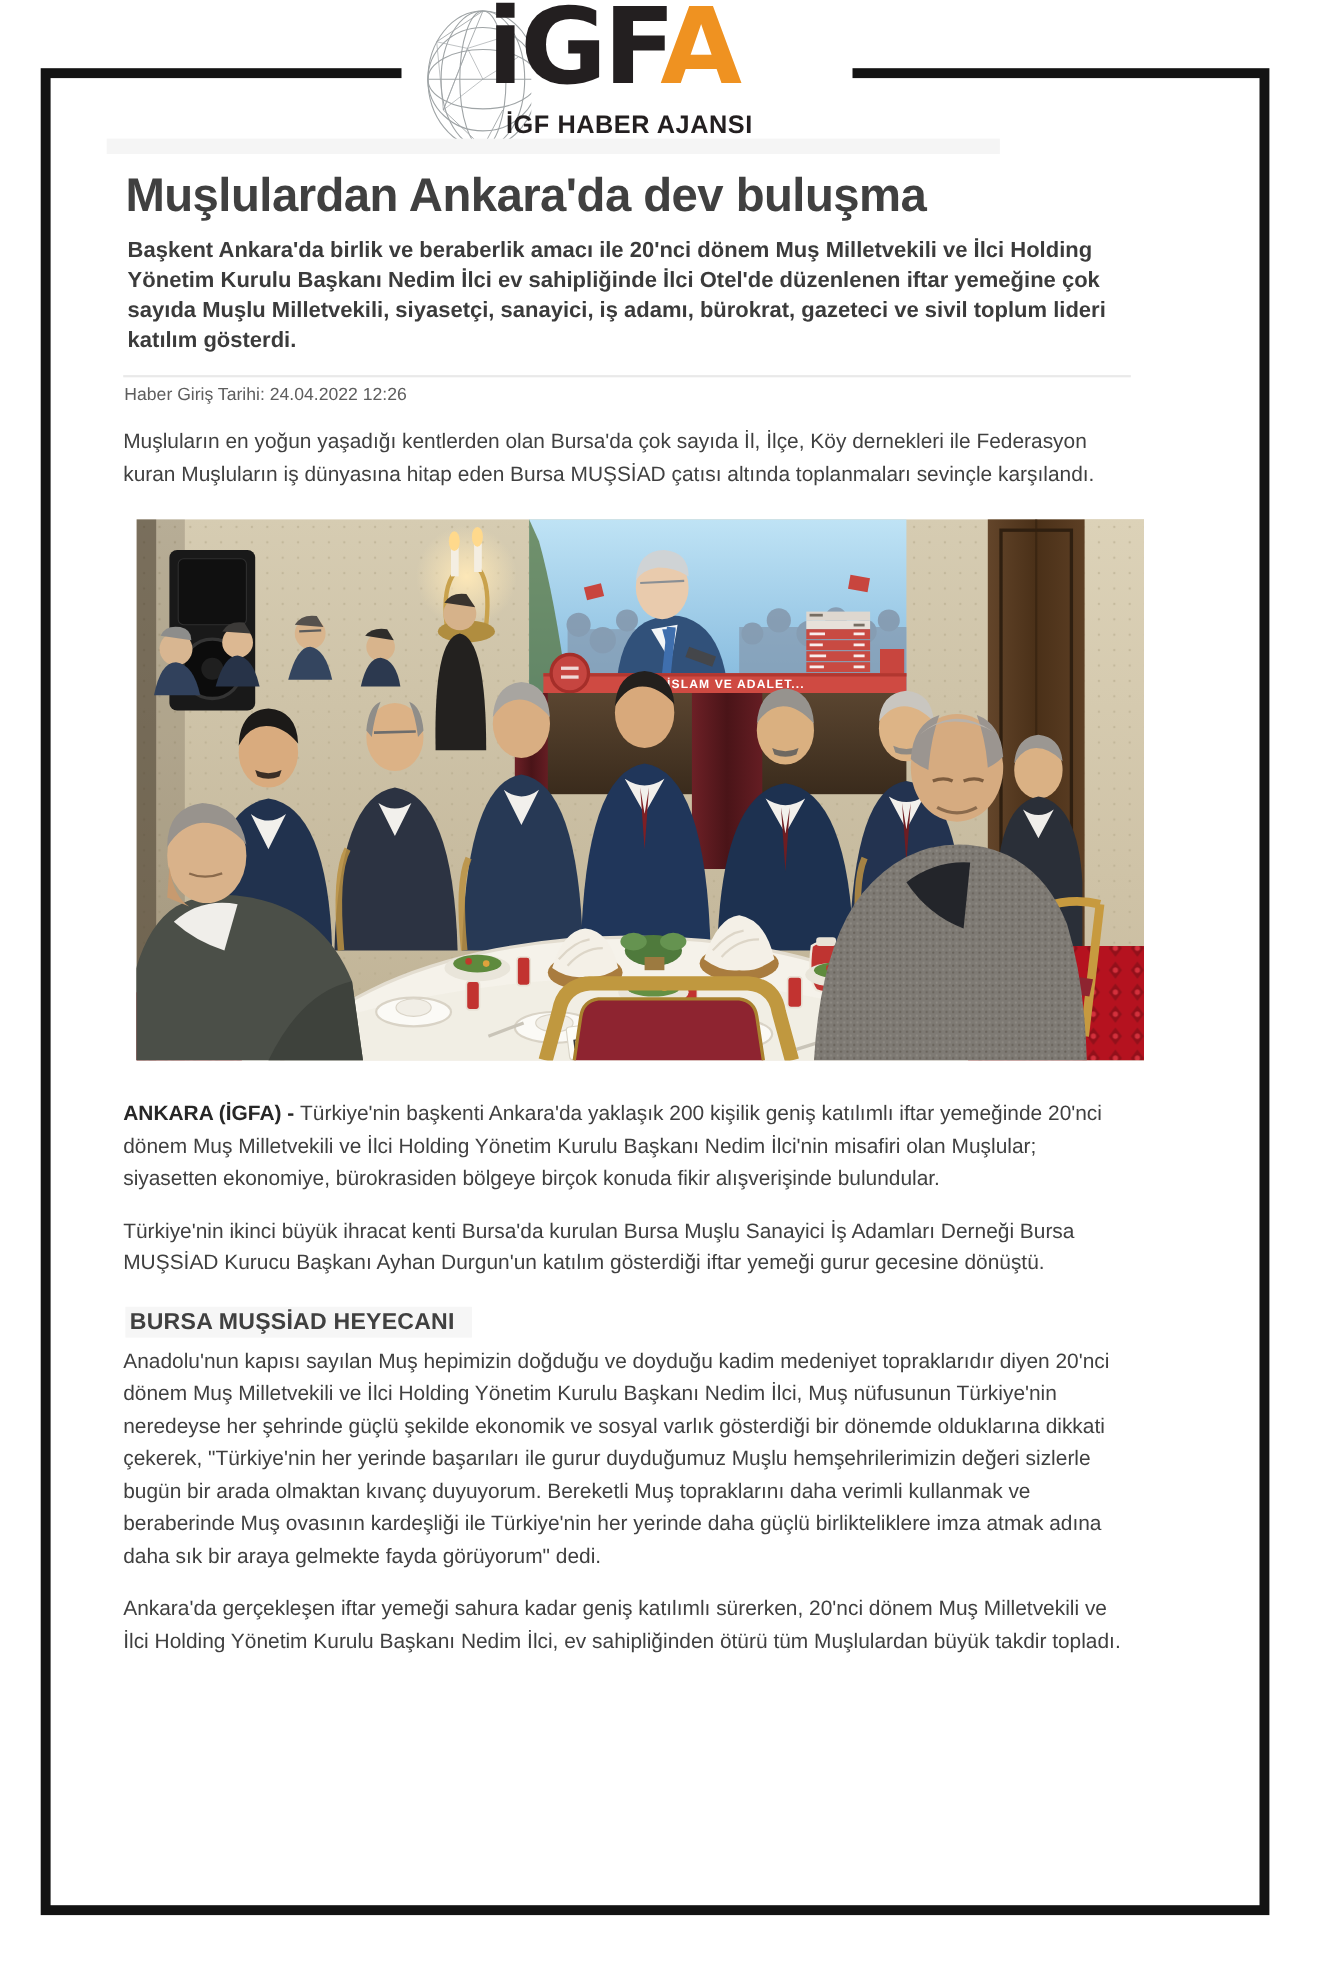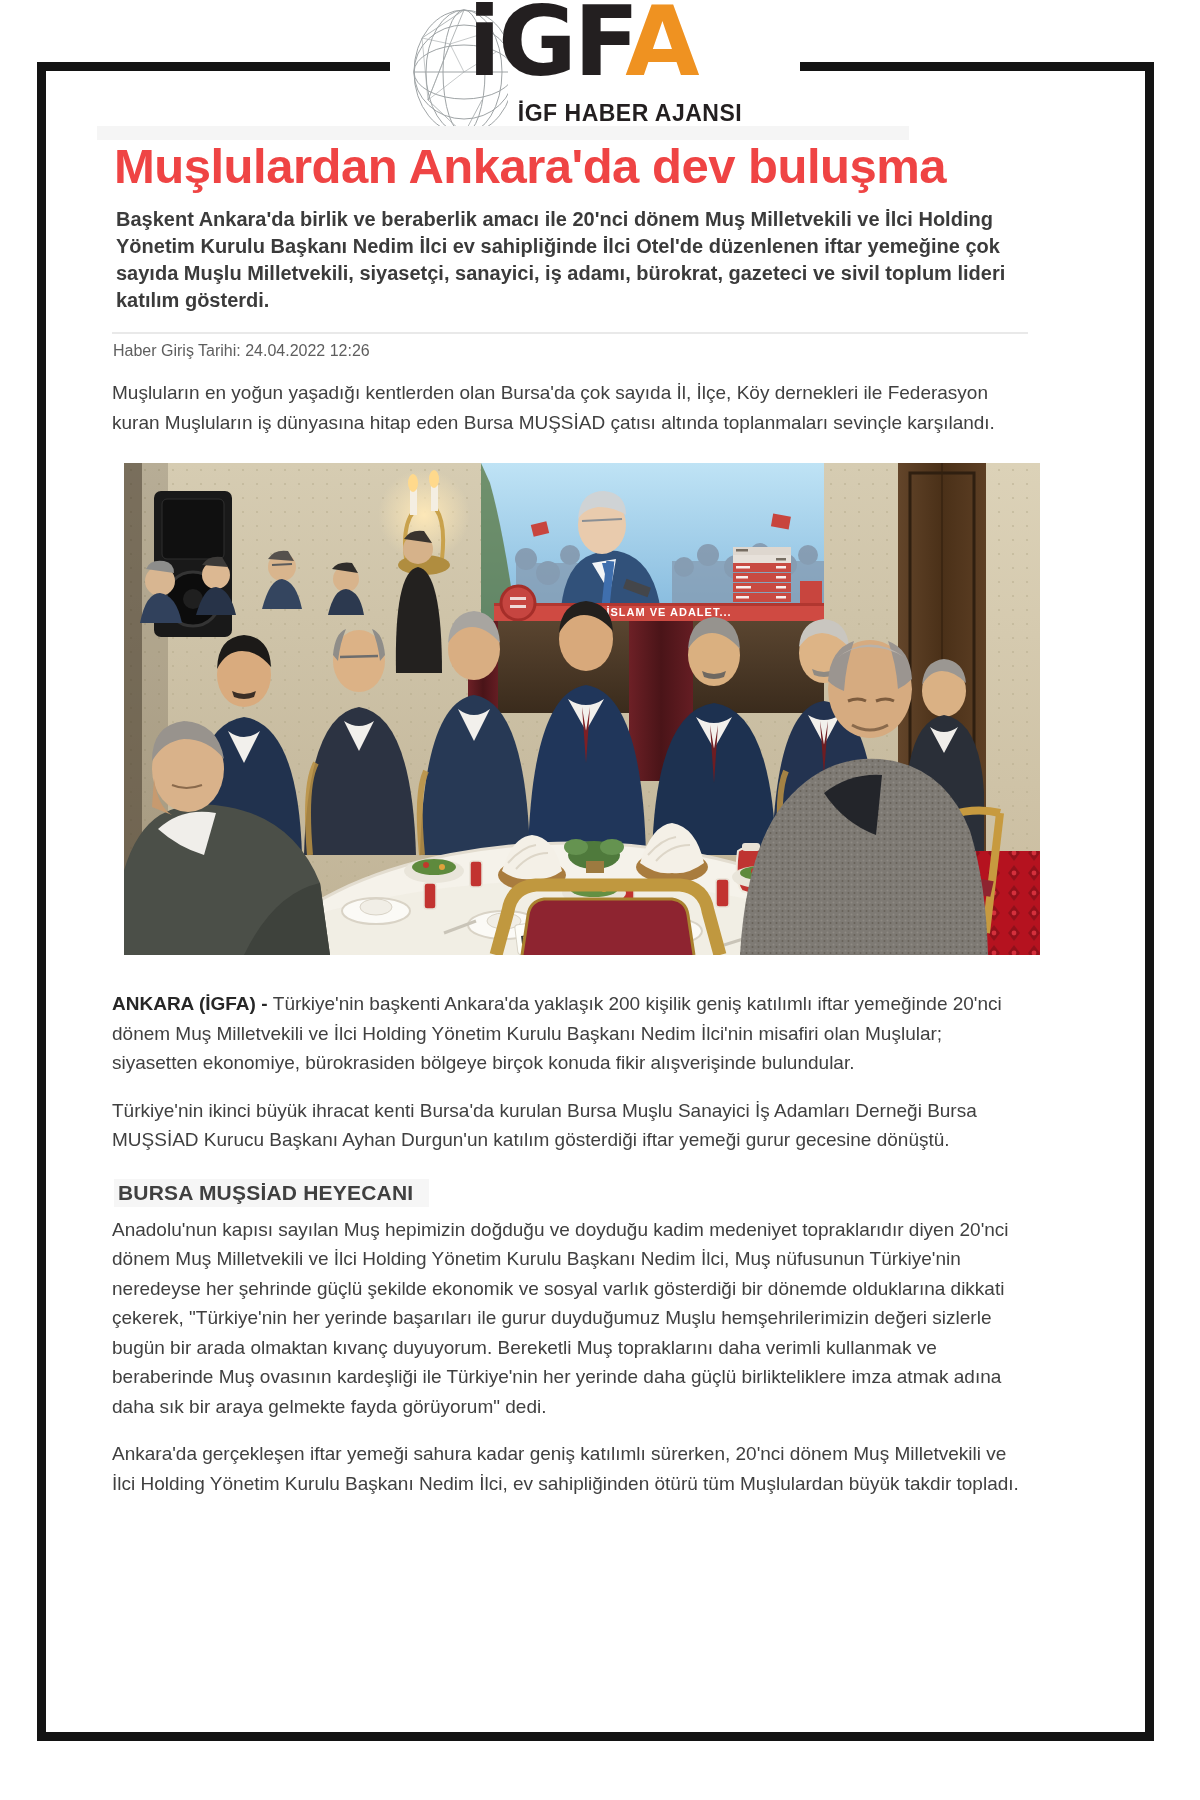--- a/index.html
+++ b/index.html
@@ -4,36 +4,36 @@
 <style>
   html,body{margin:0;padding:0;background:#ffffff;}
   body{width:1200px;height:1800px;position:relative;overflow:hidden;
        font-family:"Liberation Sans","DejaVu Sans",sans-serif;}
 
   
   .frame{position:absolute;left:37px;top:62px;width:1099px;height:1661px;
          border:9px solid #131313;z-index:1;}
 
   
-  .masthead{position:absolute;left:390px;top:0;width:410px;height:148px;
-            background:#ffffff;z-index:2;text-align:center;}
+  .masthead{position:absolute;left:365px;top:0;width:410px;height:148px;
+            background:#ffffff;z-index:2;text-align:left;}
   .logo-row{position:relative;height:104px;}
   .globe{position:absolute;left:18px;top:4px;}
   .logo-text{position:absolute;left:78px;top:-14px;
              font-size:96px;font-weight:900;letter-spacing:-3px;color:#231f20;
              font-family:"DejaVu Sans","Liberation Sans",sans-serif;}
   .logo-text .accent{color:#ef9221;}
   .logo-subtitle{position:absolute;left:95px;top:100px;width:290px;
                  font-size:23px;font-weight:700;letter-spacing:.5px;color:#231f20;}
 
   
   .content{position:absolute;left:112px;top:138px;width:916px;z-index:3;}
   .band{position:absolute;left:-15px;top:-12px;width:812px;height:14px;background:#f5f5f5;}
-  h1{font-size:49px;line-height:1.15;font-weight:800;color:#ef4444;
-     letter-spacing:-.5px;margin:0 0 12px 2px;}
+  h1{font-size:43px;line-height:1.15;font-weight:800;color:#404040;
+     letter-spacing:-.5px;margin:16px 0 12px 2px;}
   .lead{font-size:20px;font-weight:700;line-height:27px;color:#3b3b3b;margin:0 0 0 4px;}
   .divider{border:0;border-top:2px solid #e9e9e9;margin:18px 0 0 0;}
   .dateline{margin:8px 0 0 1px;font-size:16px;color:#5e5e5e;}
   p.body{font-size:19px;line-height:29.5px;font-weight:400;color:#404040;margin:18px 0 0 0;}
   p.body strong{color:#272727;font-weight:700;}
   h2{font-size:21px;font-weight:800;color:#404040;margin:24px 0 0 2px;
      letter-spacing:.2px;display:inline-block;background:#f6f6f6;padding:2px 16px 2px 4px;}
   .after-h2{margin-top:8px !important;}
 
   figure.photo{margin:10px 0 0 -4px;width:916px;height:492px;padding:16px;}

